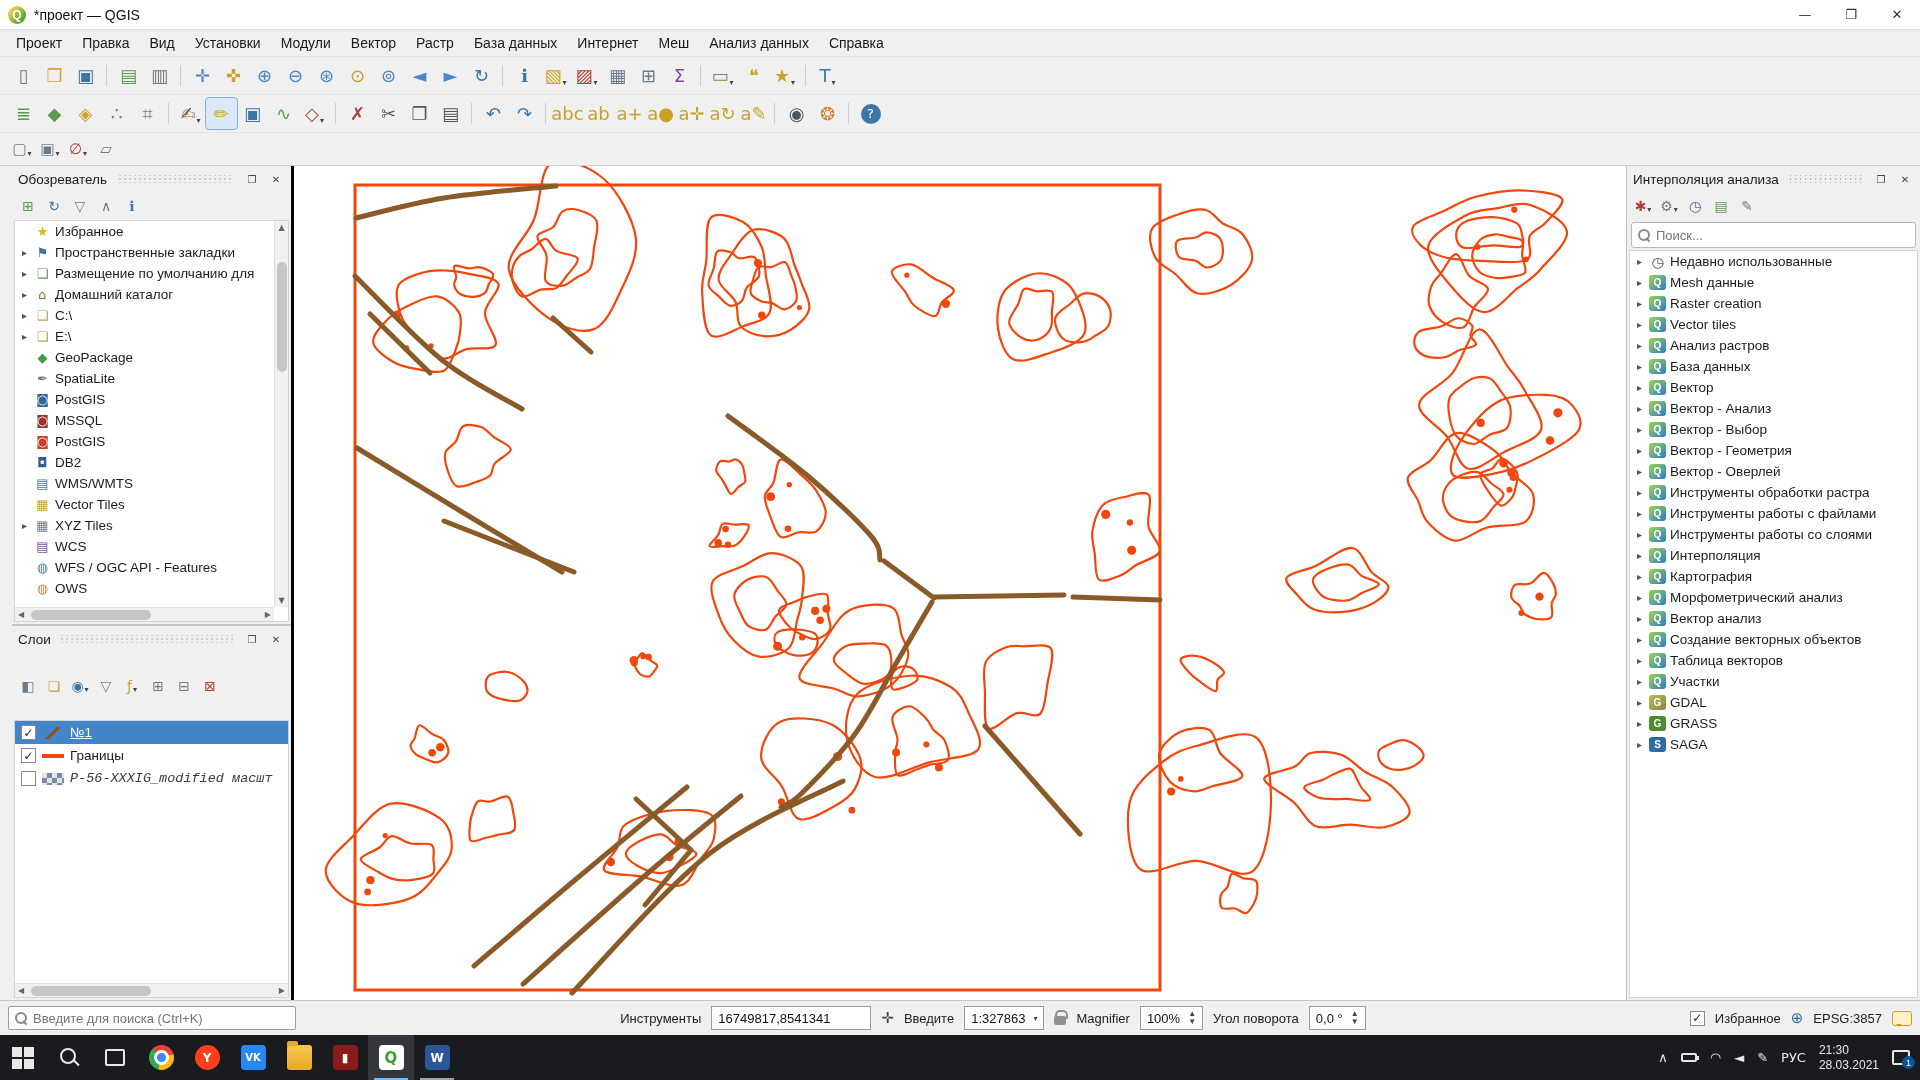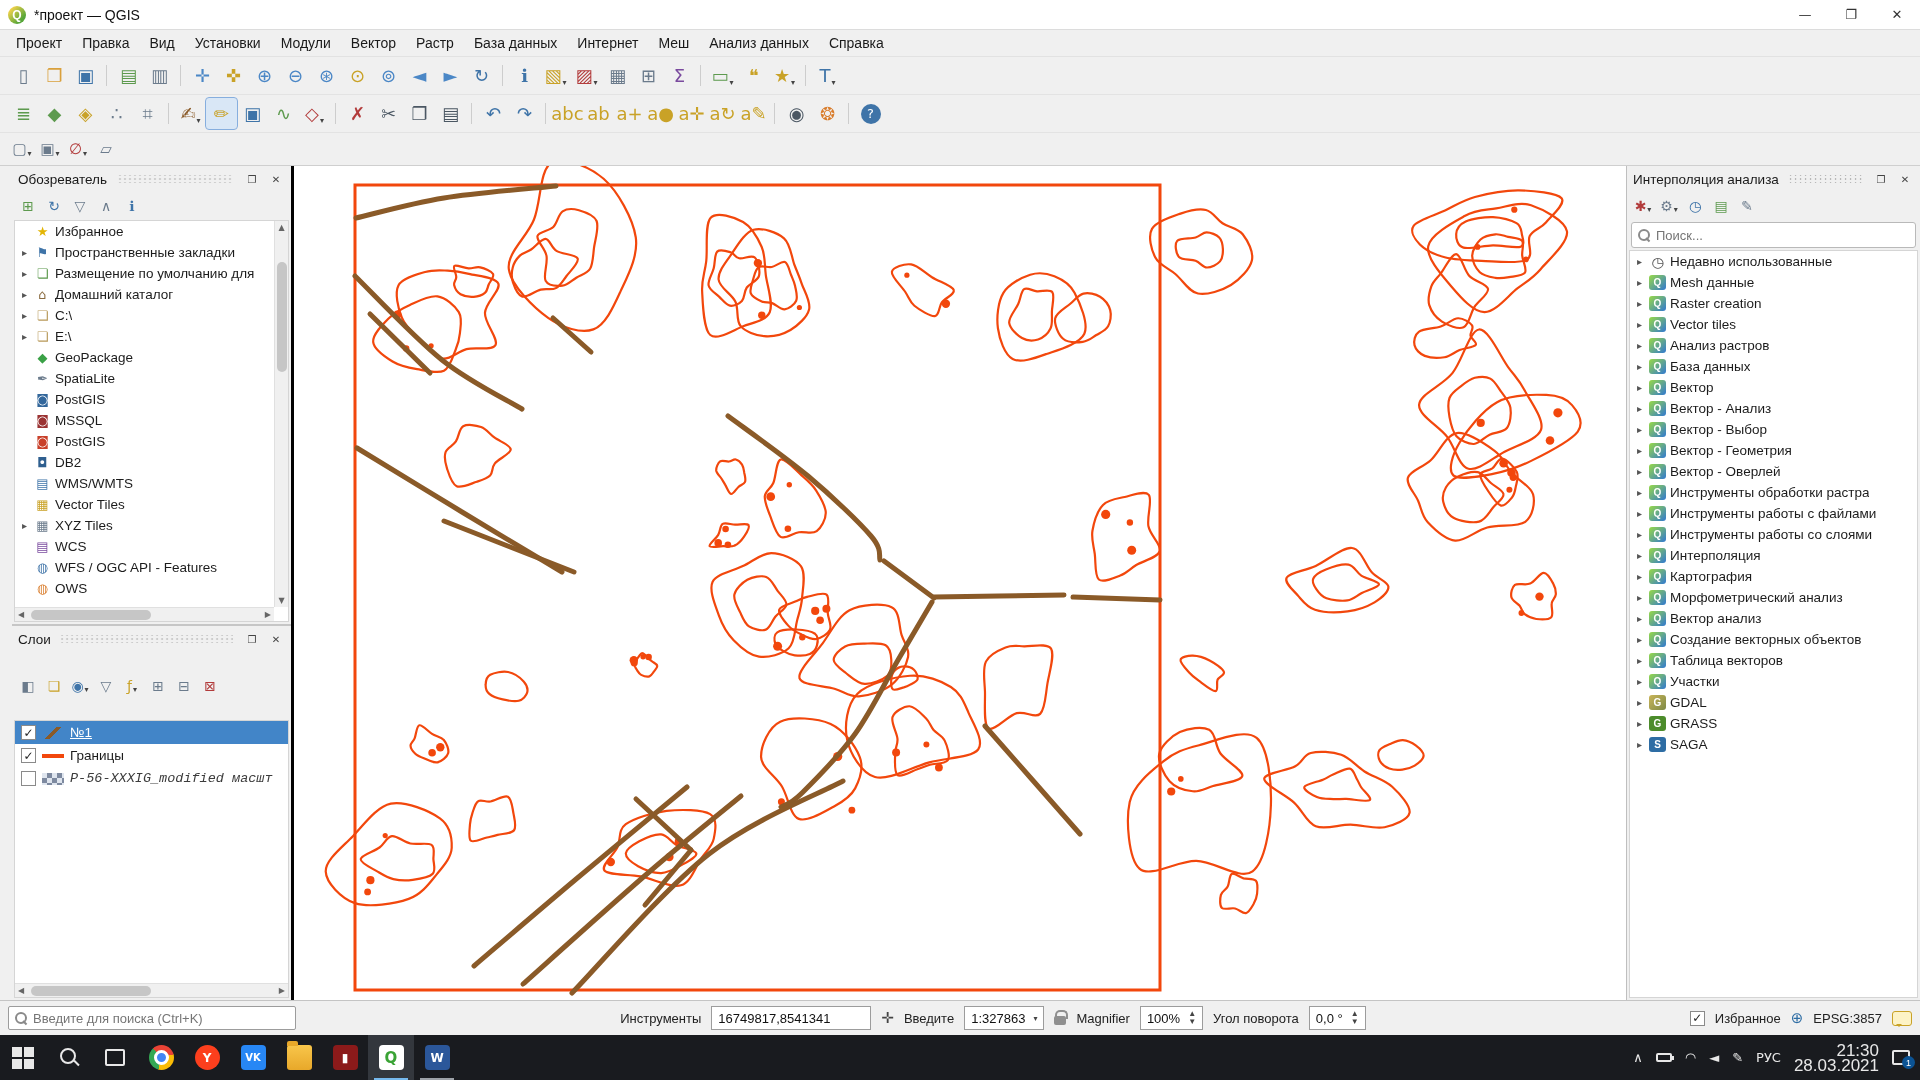--- a/index.html
+++ b/index.html
@@ -137,21 +137,21 @@
 .appicon.vk{background:#2787f5;font-size:10px;}
 .appicon.explorer{background:linear-gradient(#f8c64b,#e8a82a);border-radius:3px;}
 .appicon.explorer::before{content:"";position:absolute;left:0;top:-4px;width:11px;height:5px;background:#e8a82a;border-radius:2px 2px 0 0;}
 .appicon.redapp{background:#8b1a1a;}
 .appicon.qgis{background:#fff;color:#3aa335;font-size:15px;}
 .appicon.word{background:#2b579a;}
 .tray{margin-left:auto;display:flex;align-items:center;gap:13px;padding-right:10px;color:#e8e8e8;}
 .tray-g{font-size:13px;color:#e8e8e8;font-family:"DejaVu Sans",sans-serif;}
 .batt{width:16px;height:9px;border:2px solid #e8e8e8;border-radius:2px;position:relative;}
 .batt::after{content:"";position:absolute;right:-4px;top:1px;width:2px;height:4px;background:#e8e8e8;}
-.clockbox{text-align:right;font-size:17px;line-height:15px;white-space:nowrap;}
+.clockbox{text-align:left;font-size:12px;line-height:15px;white-space:nowrap;}
 .notif{position:relative;width:18px;height:15px;border:2px solid #e8e8e8;border-radius:2px;}
 .notif .badge{position:absolute;right:-7px;bottom:-6px;width:13px;height:13px;border-radius:50%;background:#0b5394;color:#fff;font-size:9px;display:flex;align-items:center;justify-content:center;}
 </style>
 </head>
 <body>
 
 <div class="app">
 
   <div class="titlebar">
     <span class="qgis-logo">Q</span>

